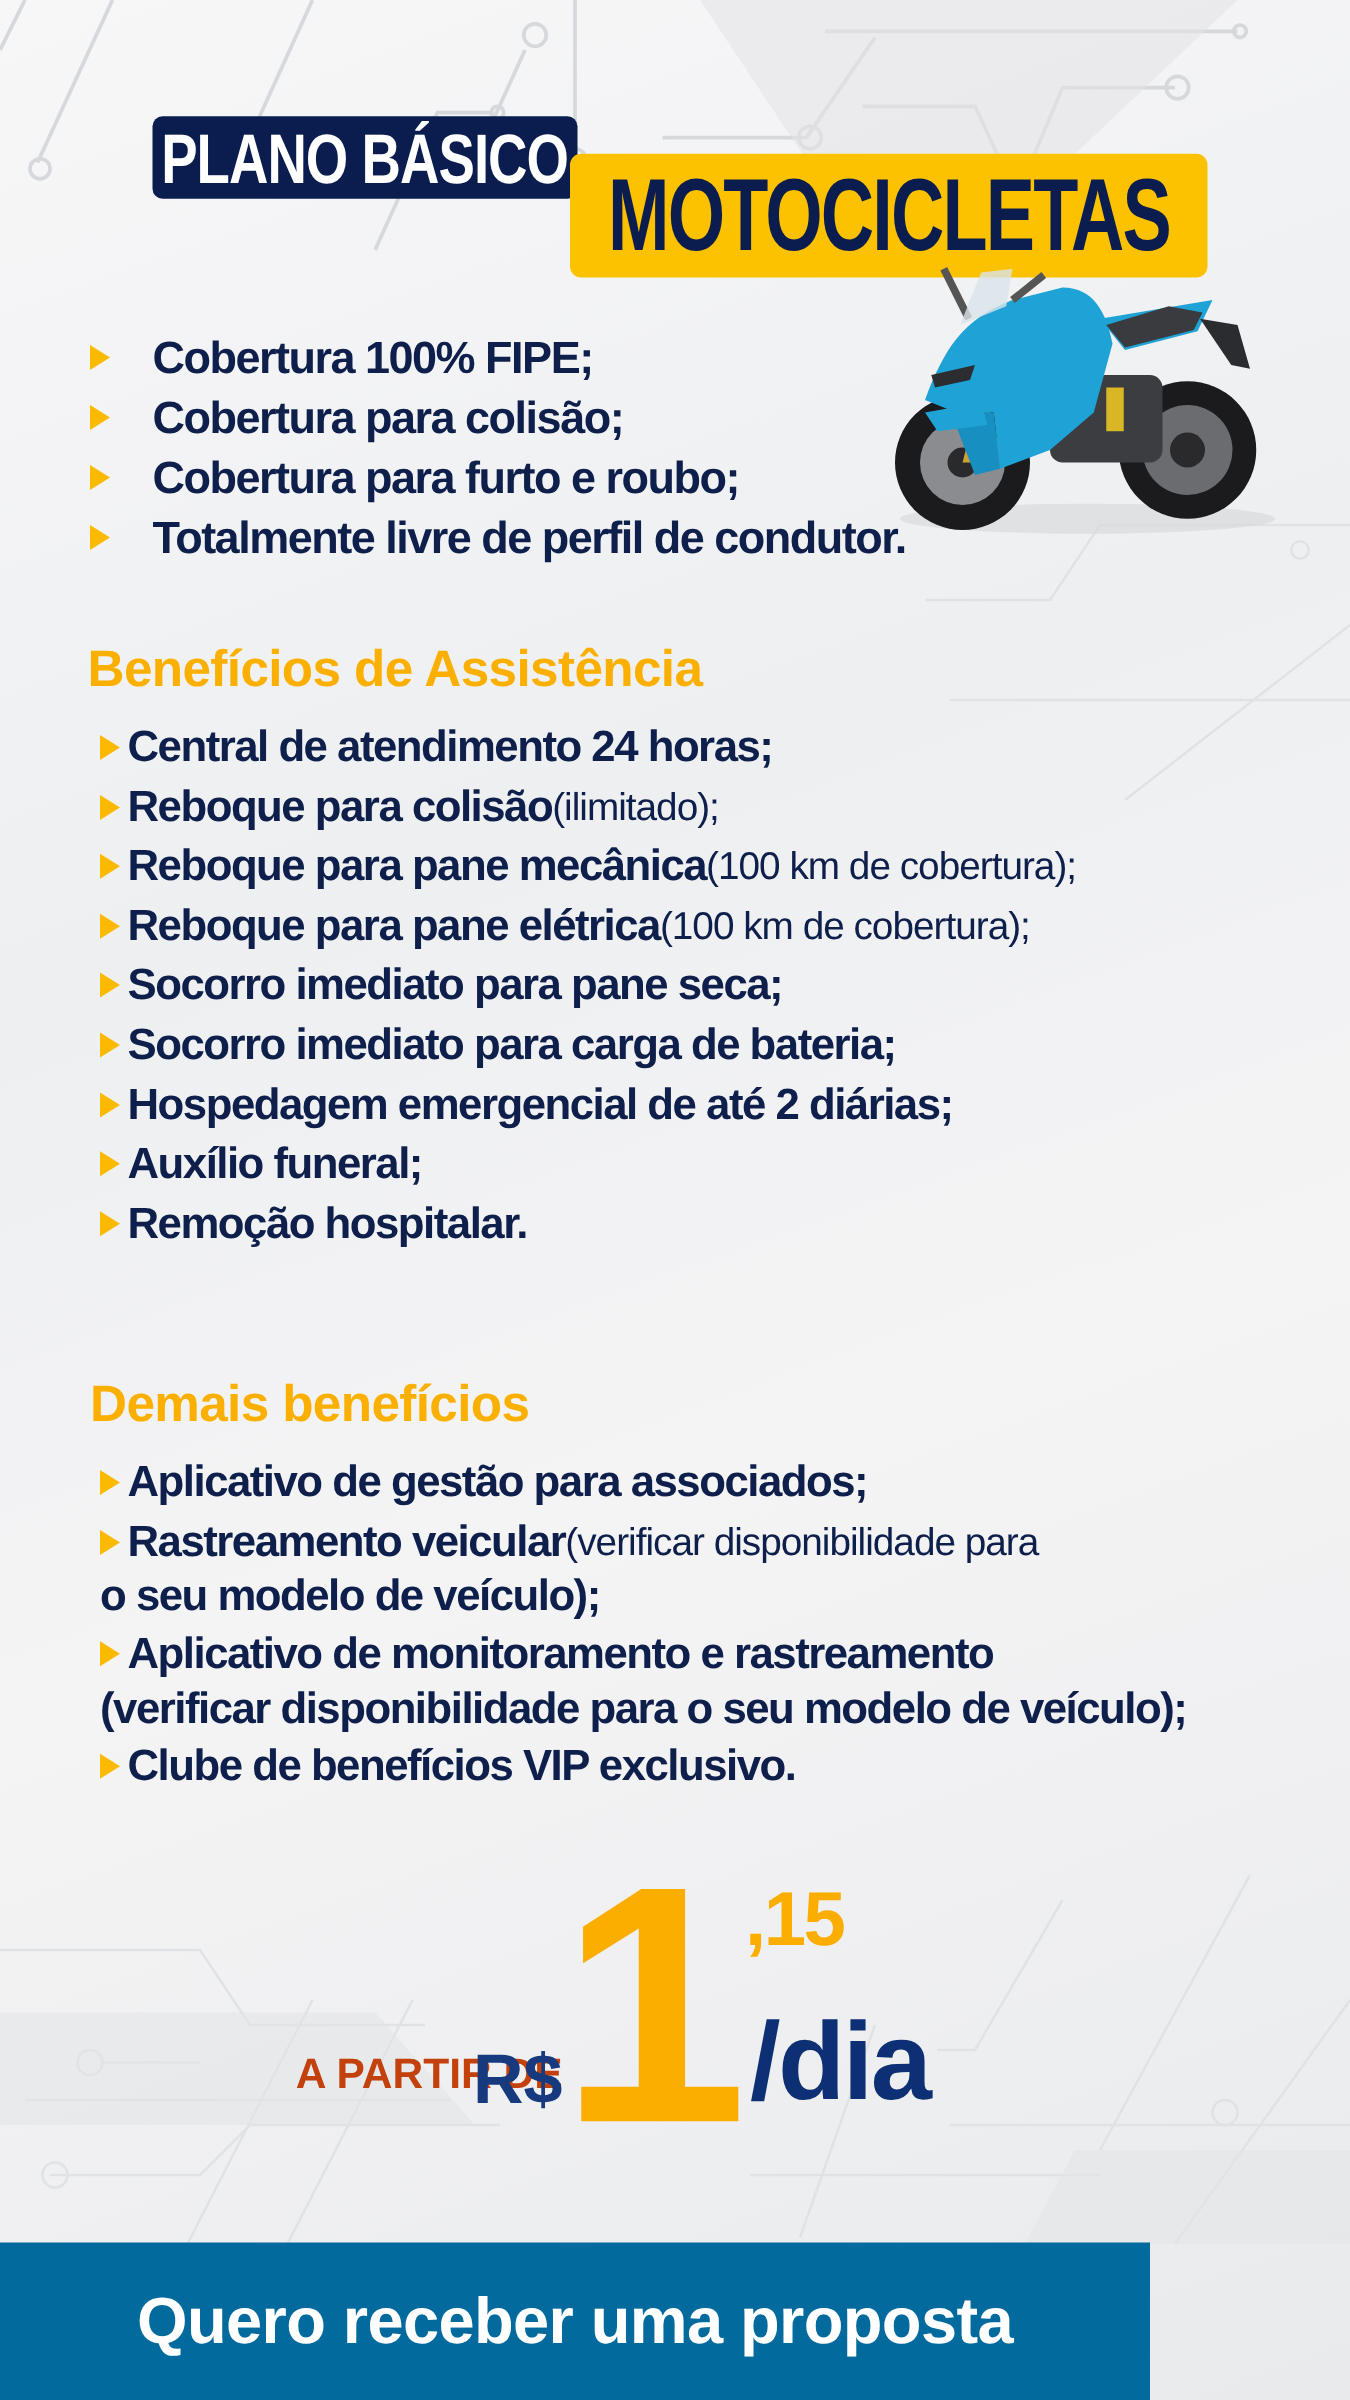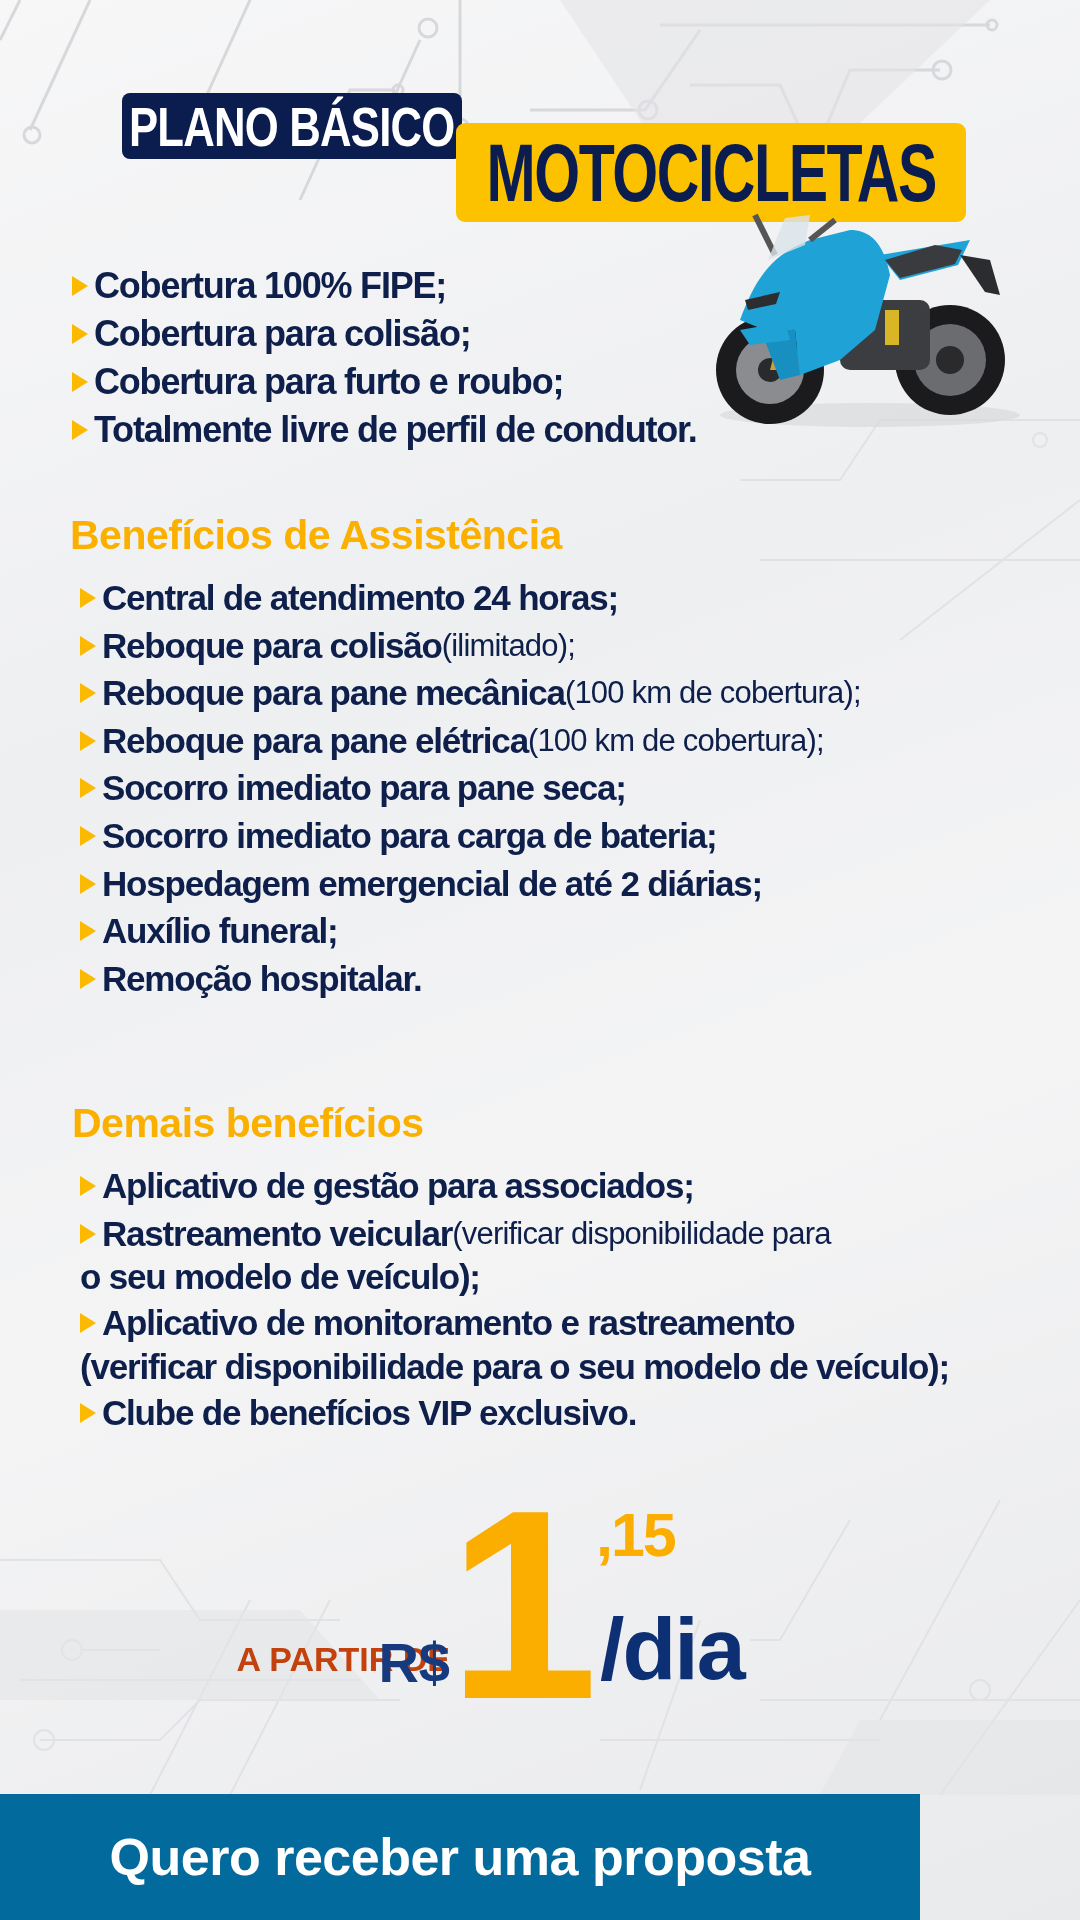--- a/index.html
+++ b/index.html
@@ -41,21 +41,21 @@
   .list { position: absolute; left: 72px; list-style: none; }
   .list li {
     display: flex; align-items: flex-start; color: #0d1f4a;
     font-weight: 700; white-space: nowrap; letter-spacing: -1.2px;
   }
   .bullet {
     display: inline-block; width: 0; height: 0; flex: 0 0 auto;
     border-top: 10px solid transparent; border-bottom: 10px solid transparent;
     border-left: 16px solid #fbb900; margin-right: 6px;
   }
-  .list-top li { font-size: 36px; height: 48px; line-height: 48px; }
+  .list-top li { font-size: 36px; height: 48px; line-height: 48px; gap: 28px; }
   .list-top .bullet { margin-top: 14px; }
   .list-mid li, .list-bot li { font-size: 35px; height: 47.6px; line-height: 47px; padding-left: 12px; }
   .list-mid .bullet, .list-bot .bullet { margin-top: 14px; }
   .note { font-size: 31px; font-weight: 400; letter-spacing: -0.8px; }
   .cont { font-size: 29px; font-weight: 400; padding-left: 30px; height: 42px !important; line-height: 40px !important; letter-spacing: -0.8px; }
   .cont2 { font-size: 30px; font-weight: 400; padding-left: 22px; height: 42px !important; line-height: 40px !important; letter-spacing: -0.8px; }
 
   .section-title {
     position: absolute; left: 70px; color: #fbb000; font-weight: 700;
     font-size: 41px; letter-spacing: -0.5px;

